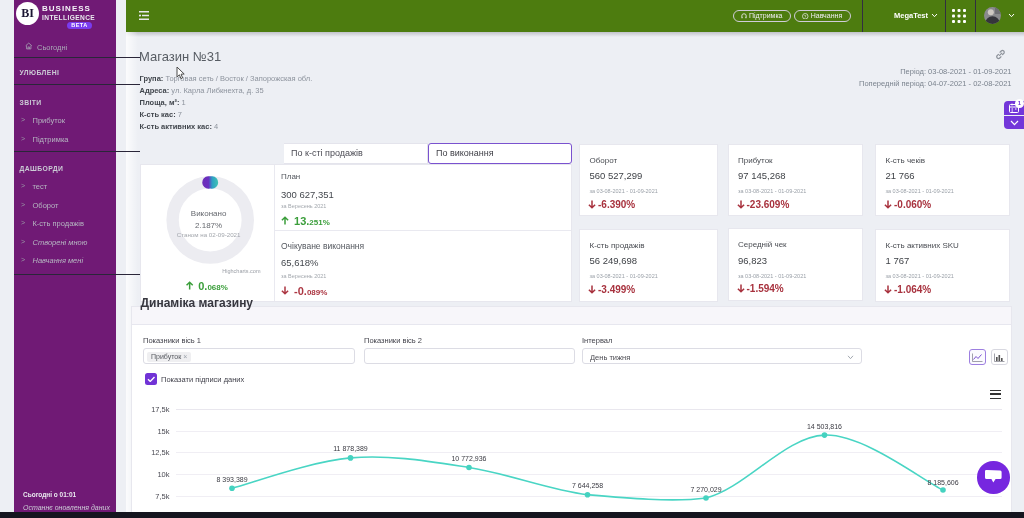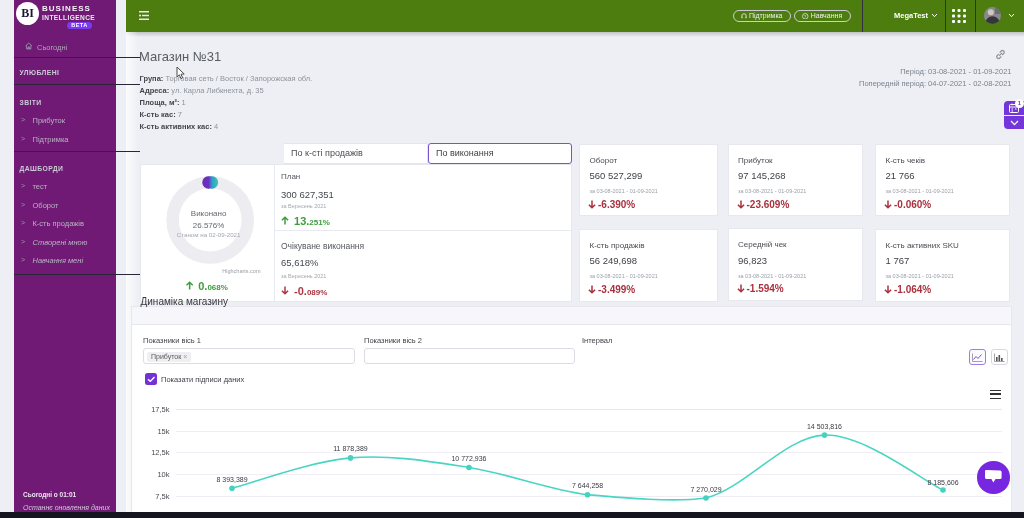--- a/index.html
+++ b/index.html
@@ -158,21 +158,21 @@
           <stop offset="0" stop-color="#6d2eb8"></stop>
           <stop offset=".38" stop-color="#692fc0"></stop>
           <stop offset=".62" stop-color="#2e9fc4"></stop>
           <stop offset="1" stop-color="#3fc3b4"></stop>
         </linearGradient>
       </defs>
     <circle cx="44.2" cy="44" r="37.6" fill="none" stroke="#ececf1" stroke-width="12.4"></circle>
     <path d="M 42.4 6.45 A 37.6 37.6 0 0 1 46 6.45" fill="none" stroke="url(#seg)" stroke-width="12.4" stroke-linecap="round"></path>
   </svg>
   <div class="abs" style="left:82.6px;top:177px;transform:translateX(-50%);font-size:8px;color:#66696f">Виконано</div>
-  <div class="abs" style="left:82.6px;top:188.5px;transform:translateX(-50%);font-size:8px;color:#66696f">26.576%</div>
+  <div class="abs" style="left:82.6px;top:188.5px;transform:translateX(-50%);font-size:8px;color:#66696f">2.187%</div>
   <div class="abs" style="left:82.6px;top:199px;transform:translateX(-50%);font-size:6.2px;color:#a3a7ad;white-space:nowrap">Станом на 02-09-2021</div>
   <div class="abs" style="left:134.5px;top:236px;transform:translateX(-100%);font-size:5.5px;color:#9a9ea5;white-space:nowrap">Highcharts.com</div>
   <div class="abs" style="left:80.5px;top:248px;transform:translateX(-50%);font-size:11px;font-weight:700;color:#3b9e3b;white-space:nowrap"><svg width="8" height="9" viewBox="0 0 8 9" style="margin-right:2px">
         <path d="M4 8.5 V1.4 M0.9 4.3 L4 1.2 L7.1 4.3" fill="none" stroke="#3b9e3b" stroke-width="1.5"></path>
       </svg> 0.<span style="font-size:8px">068%</span></div>
   <div class="abs" style="left:155px;top:140px;font-size:8px;color:#54585f">План</div>
   <div class="abs" style="left:155px;top:156.5px;font-size:9.5px;color:#44484e">300 627,351</div>
   <div class="abs" style="left:155px;top:171px;font-size:5.5px;color:#a2a7ad">за Вересень 2021</div>
   <div class="abs" style="left:155px;top:182.5px;font-size:11px;font-weight:700;color:#3b9e3b"><svg width="8" height="9" viewBox="0 0 8 9" style="margin-right:2px">
         <path d="M4 8.5 V1.4 M0.9 4.3 L4 1.2 L7.1 4.3" fill="none" stroke="#3b9e3b" stroke-width="1.5"></path>
@@ -229,29 +229,35 @@
       <div class="kpilab">К-сть активних SKU</div>
       <div class="kpival">1 767</div>
       <div class="kpidate">за 03-08-2021 - 01-09-2021</div>
       <div class="kpidelta"><svg width="8" height="9" viewBox="0 0 8 9" style="margin-right:2px">
           <path d="M4 0.5 V7.6 M0.9 4.7 L4 7.8 L7.1 4.7" fill="none" stroke="#a8323e" stroke-width="1.5"></path>
         </svg>-1.<span class="sm">064%</span></div>
     </div>
 
   <div class="card" style="left:5px;top:274px;width:881px;height:244px"></div>
   <div class="abs" style="left:6px;top:275px;width:879px;height:16.5px;background:#f7f6fa"></div>
-  <div class="abs" style="left:14.5px;top:264px;font-size:10px;font-weight:400;color:#37373f">Динаміка магазину</div>
+  <div class="abs" style="left:14.5px;top:264px;font-size:12px;font-weight:700;color:#37373f">Динаміка магазину</div>
   <div class="abs" style="left:6px;top:291.5px;width:879px;height:1px;background:#e7e7ef"></div>
   <div class="lbl" style="left:17px;top:303.5px">Показники вісь 1</div>
   <div class="lbl" style="left:238px;top:303.5px">Показники вісь 2</div>
   <div class="lbl" style="left:456px;top:303.5px">Інтервал</div>
   <div class="inp" style="left:17px;top:316px;width:212px">
       <div class="abs" style="left:3px;top:2.5px;height:10.5px;background:#efeff1;border-radius:2px;font-size:7px;color:#55585e;line-height:10.5px;padding:0 4px">Прибуток <span style="color:#9aa0a8">×</span></div>
     </div>
   <div class="inp" style="left:238px;top:316px;width:211px"></div>
+  <div class="inp" style="left:456px;top:316px;width:279.5px">
+      <div class="abs" style="left:7px;top:3.5px;font-size:7.5px;color:#4b4b52">День тижня</div>
+      <svg class="abs" style="right:7px;top:5.5px" width="7" height="5" viewBox="0 0 8 6">
+        <path d="M1 1 L4 4.4 L7 1" fill="none" stroke="#9aa0a8" stroke-width="1.1"></path>
+      </svg>
+    </div>
   <div class="abs" style="left:842.5px;top:316.5px;width:17px;height:16px;border:1px solid #9d7fe0;border-radius:3px;background:#fbfaff">
       <svg class="abs" style="left:2.5px;top:3px" width="11" height="9" viewBox="0 0 11 9">
         <path d="M0.5 8.5 V0.5 M0.5 8.5 H10.5" stroke="#8a8a94" stroke-width="0.8" fill="none"></path>
         <path d="M1.5 6.5 L4 3.5 L6 5.5 L9.5 1.5" stroke="#7a52cf" stroke-width="1" fill="none"></path>
       </svg>
     </div>
   <div class="abs" style="left:864.5px;top:316.5px;width:17px;height:16px;border:1px solid #d8d8e0;border-radius:3px;background:#fff">
       <svg class="abs" style="left:2.5px;top:3px" width="11" height="9" viewBox="0 0 11 9">
         <path d="M0.5 8.5 V0.5 M0.5 8.5 H10.5" stroke="#8a8a94" stroke-width="0.8" fill="none"></path>
         <rect x="2" y="4" width="1.6" height="4" fill="#555"></rect>

